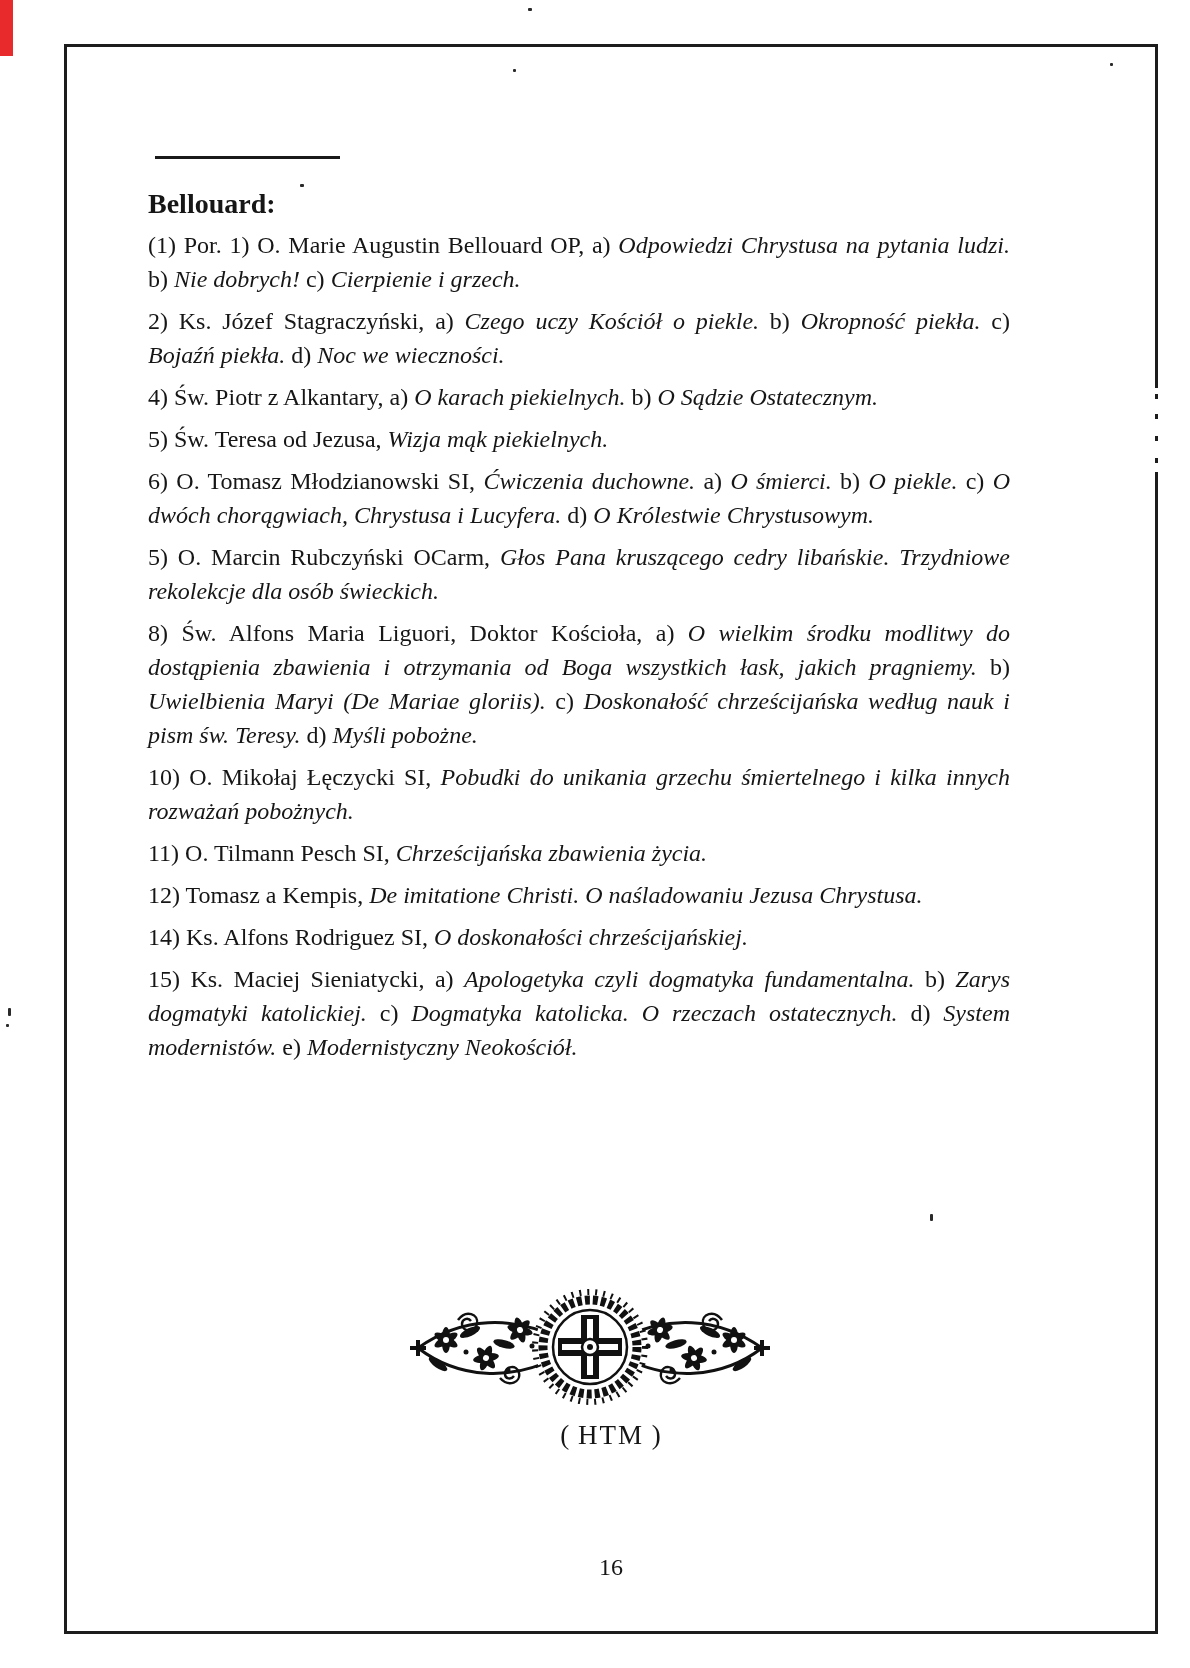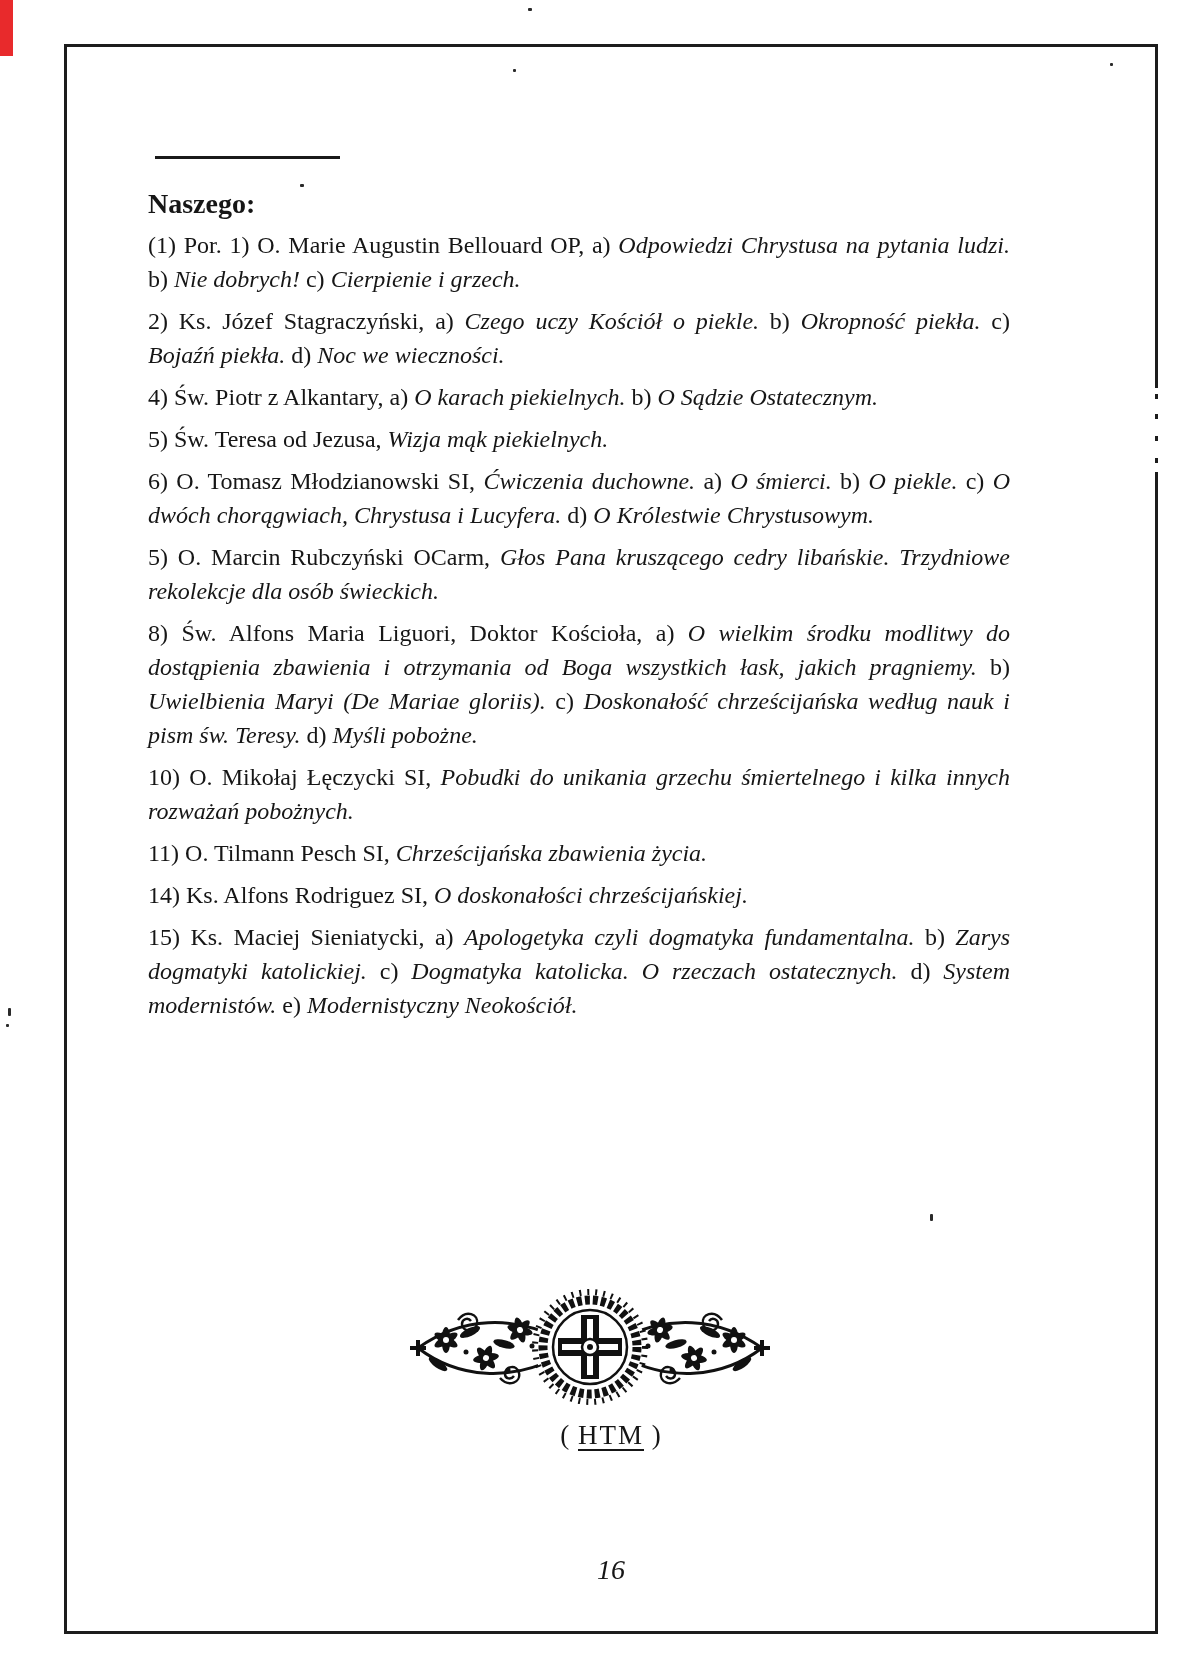--- a/index.html
+++ b/index.html
@@ -31,27 +31,26 @@
     font-style:italic;
     text-decoration-thickness:2px;
     text-underline-offset:4px;
   }
   .ornament-wrap{position:absolute;left:408px;top:1286px;width:364px;height:122px;}
   .footer-link{
     position:absolute;left:64px;top:1420px;width:1094px;text-align:center;
     font-size:27px;letter-spacing:1px;
   }
   .footer-link .htm{
-    text-decoration:underline;text-decoration-thickness:2px;text-underline-offset:5px;
+    text-decoration-thickness:2px;text-underline-offset:5px;
     letter-spacing:2px;
   }
   .page-number{
     position:absolute;left:64px;top:1554px;width:1094px;text-align:center;
-    font-size:28px;
-    font-style:italic;
+    font-size:24px;
   }
   .speck{position:absolute;background:#2a2a2a;border-radius:1px;}
 </style>
 </head>
 <body>
 
 <div class="page">
 
   <div class="corner-mark"></div>
 
@@ -67,31 +66,32 @@
 
   <div class="speck" style="left:528px;top:8px;width:4px;height:3px"></div>
   <div class="speck" style="left:513px;top:69px;width:3px;height:3px"></div>
   <div class="speck" style="left:300px;top:184px;width:4px;height:3px"></div>
   <div class="speck" style="left:1110px;top:63px;width:3px;height:3px"></div>
   <div class="speck" style="left:8px;top:1008px;width:3px;height:8px"></div>
   <div class="speck" style="left:6px;top:1024px;width:3px;height:3px"></div>
   <div class="speck" style="left:930px;top:1214px;width:3px;height:7px"></div>
 
   <div class="content">
-    <p class="heading">Naszego:</p>
+    <p class="heading">Bellouard:</p>
     <div id="entries">
         <p class="entry"><span class="plain">(1) Por. 1) O. Marie Augustin Bellouard OP, a) </span><span class="title">Odpowiedzi Chrystusa na pytania ludzi.</span><span class="plain"> b) </span><span class="title">Nie dobrych!</span><span class="plain"> c) </span><span class="title">Cierpienie i grzech.</span></p>
         <p class="entry"><span class="plain">2) Ks. Józef Stagraczyński, a) </span><span class="title">Czego uczy Kościół o piekle.</span><span class="plain"> b) </span><span class="title">Okropność piekła.</span><span class="plain"> c) </span><span class="title">Bojaźń piekła.</span><span class="plain"> d) </span><span class="title">Noc we wieczności.</span></p>
         <p class="entry"><span class="plain">4) Św. Piotr z Alkantary, a) </span><span class="title">O karach piekielnych.</span><span class="plain"> b) </span><span class="title">O Sądzie Ostatecznym.</span></p>
         <p class="entry"><span class="plain">5) Św. Teresa od Jezusa, </span><span class="title">Wizja mąk piekielnych.</span></p>
         <p class="entry"><span class="plain">6) O. Tomasz Młodzianowski SI, </span><span class="title">Ćwiczenia duchowne.</span><span class="plain"> a) </span><span class="title">O śmierci.</span><span class="plain"> b) </span><span class="title">O piekle.</span><span class="plain"> c) </span><span class="title">O dwóch chorągwiach, Chrystusa i Lucyfera.</span><span class="plain"> d) </span><span class="title">O Królestwie Chrystusowym.</span></p>
         <p class="entry"><span class="plain">5) O. Marcin Rubczyński OCarm, </span><span class="title">Głos Pana kruszącego cedry libańskie. Trzydniowe rekolekcje dla osób świeckich.</span></p>
         <p class="entry"><span class="plain">8) Św. Alfons Maria Liguori, Doktor Kościoła, a) </span><span class="title">O wielkim środku modlitwy do dostąpienia zbawienia i otrzymania od Boga wszystkich łask, jakich pragniemy.</span><span class="plain"> b) </span><span class="title">Uwielbienia Maryi (De Mariae gloriis).</span><span class="plain"> c) </span><span class="title">Doskonałość chrześcijańska według nauk i pism św. Teresy.</span><span class="plain"> d) </span><span class="title">Myśli pobożne.</span></p>
         <p class="entry"><span class="plain">10) O. Mikołaj Łęczycki SI, </span><span class="title">Pobudki do unikania grzechu śmiertelnego i kilka innych rozważań pobożnych.</span></p>
         <p class="entry"><span class="plain">11) O. Tilmann Pesch SI, </span><span class="title">Chrześcijańska zbawienia życia.</span></p>
+        <p class="entry"><span class="plain">12) Tomasz a Kempis, </span><span class="title">De imitatione Christi. O naśladowaniu Jezusa Chrystusa.</span></p>
         <p class="entry"><span class="plain">14) Ks. Alfons Rodriguez SI, </span><span class="title">O doskonałości chrześcijańskiej.</span></p>
         <p class="entry"><span class="plain">15) Ks. Maciej Sieniatycki, a) </span><span class="title">Apologetyka czyli dogmatyka fundamentalna.</span><span class="plain"> b) </span><span class="title">Zarys dogmatyki katolickiej.</span><span class="plain"> c) </span><span class="title">Dogmatyka katolicka. O rzeczach ostatecznych.</span><span class="plain"> d) </span><span class="title">System modernistów.</span><span class="plain"> e) </span><span class="title">Modernistyczny Neokościół.</span></p>
       </div>
   </div>
 
   <div class="ornament-wrap">
     <svg width="364" height="122" viewBox="0 0 364 122">
       <defs>
         <g id="flower6">
           <ellipse rx="4.5" ry="13" fill="#111"></ellipse>

